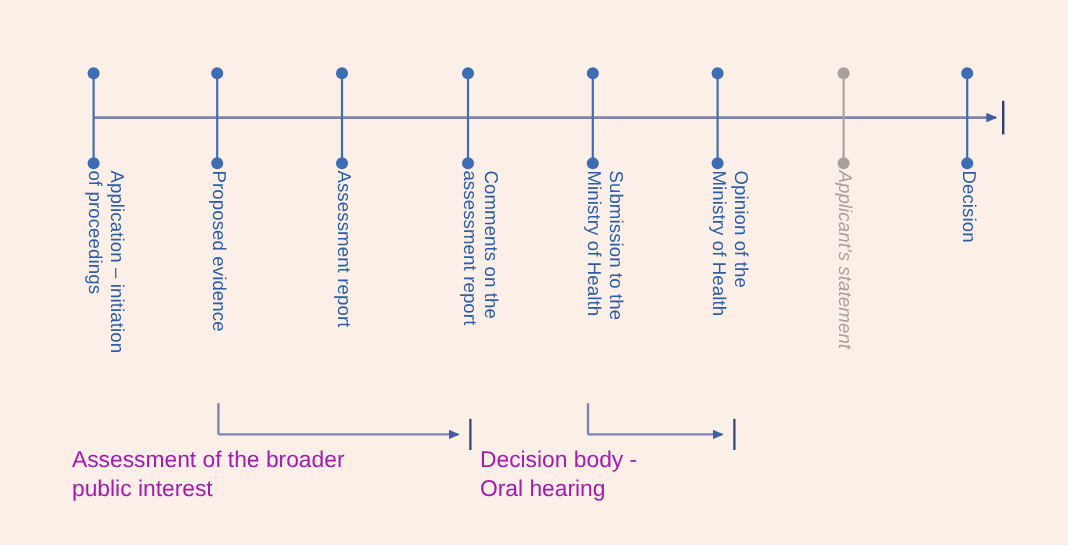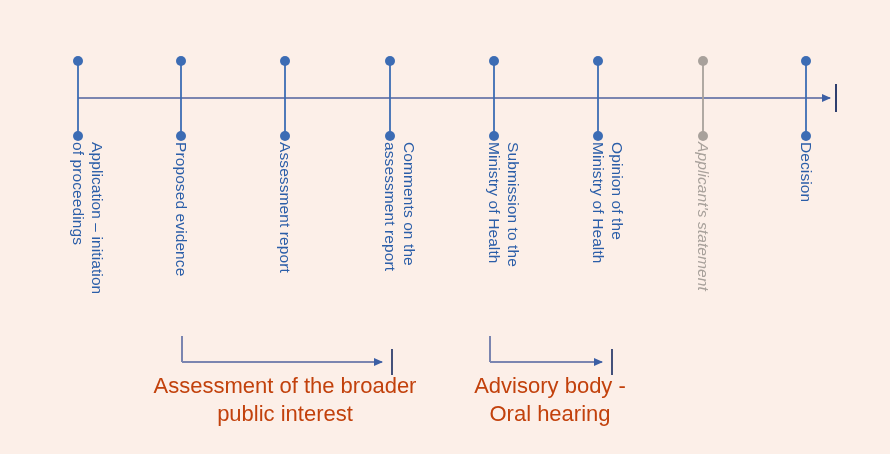--- a/index.html
+++ b/index.html
@@ -32,24 +32,24 @@
     letter-spacing: 0.1px;
     color: #2b5ea8;
     font-family: "Liberation Sans", sans-serif;
   }
   .stage-label.muted {
     color: #a8a19b;
     font-style: italic;
   }
   .bracket-label {
     position: absolute;
-    text-align: center;
-    font-size: 22px;
+    text-align: left;
+    font-size: 19px;
     line-height: 1.28;
-    color: #c2410c;
+    color: #a21caf;
     white-space: pre;
     font-family: "Liberation Sans", sans-serif;
   }
 </style>
 </head>
 <body>
 
 <svg id="diagram" viewBox="0 0 890 454" xmlns="http://www.w3.org/2000/svg">
   <defs>
     <marker id="arrowBlue" markerWidth="9" markerHeight="8" refX="8" refY="4" orient="auto" markerUnits="userSpaceOnUse">
@@ -133,15 +133,15 @@
     <div class="stage-label" style="left: 381px; top: 142px;">Comments on the
 assessment report</div>
     <div class="stage-label" style="left: 485px; top: 142px;">Submission to the
 Ministry of Health</div>
     <div class="stage-label" style="left: 589px; top: 142px;">Opinion of the
 Ministry of Health</div>
     <div class="stage-label muted" style="left: 694px; top: 142px;">Applicant's statement</div>
     <div class="stage-label" style="left: 797px; top: 142px;">Decision</div>
     <div class="bracket-label" style="left: 60px; top: 372px; width: 450px;">Assessment of the broader
 public interest</div>
-    <div class="bracket-label" style="left: 400px; top: 372px; width: 300px;">Advisory body -
+    <div class="bracket-label" style="left: 400px; top: 372px; width: 300px;">Decision body -
 Oral hearing</div>
   </div>
 
 </body></html>

